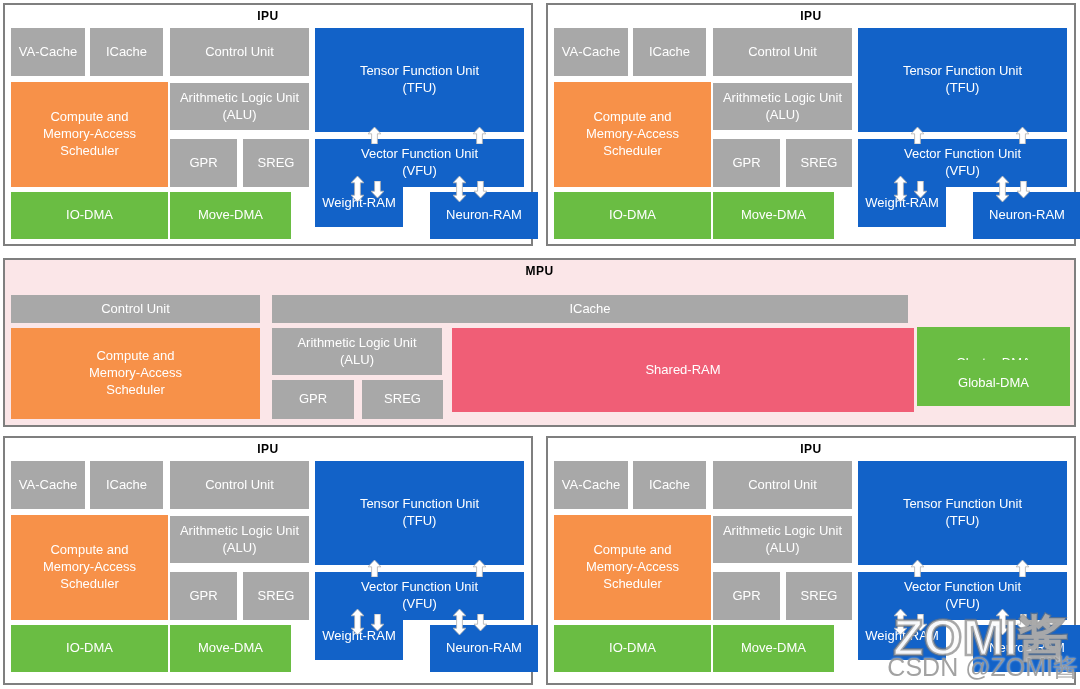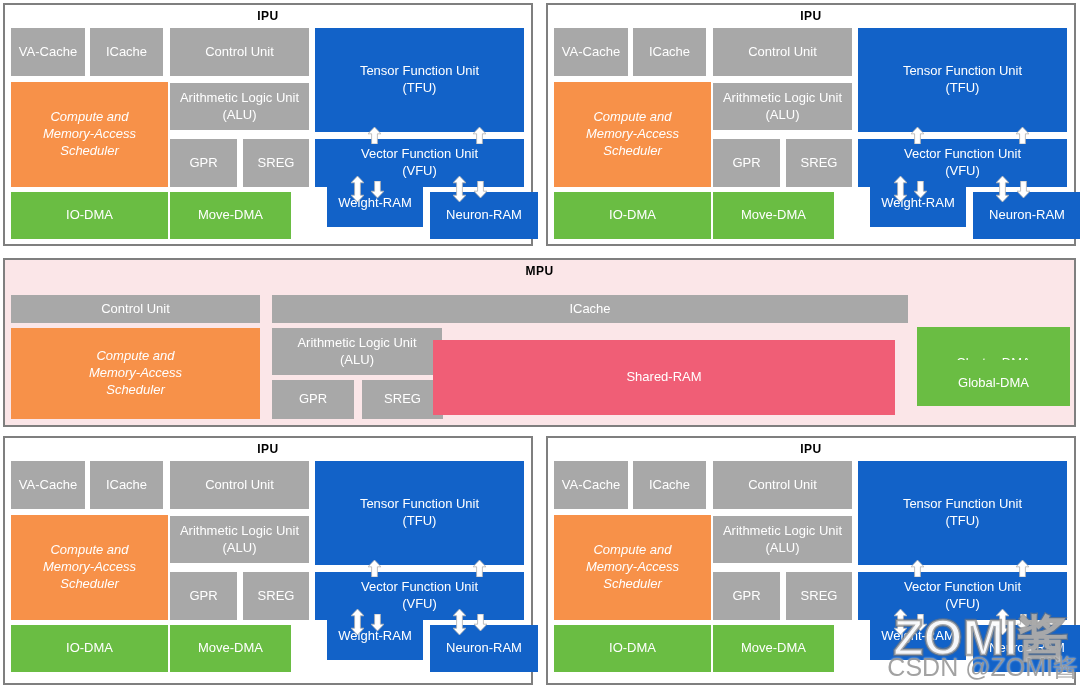--- a/index.html
+++ b/index.html
@@ -13,58 +13,58 @@
   .pos-bl  { left:3px;   top:436px; width:530px;  height:249px; }
   .pos-br  { left:546px; top:436px; width:530px;  height:249px; }
 
   .box-title { position:absolute; top:4px; left:0; width:100%; text-align:center;
                font-size:12px; font-weight:bold; color:#000; letter-spacing:.5px; }
 
   .cell { position:absolute; display:flex; align-items:center; justify-content:center;
           text-align:center; color:#fff; font-size:13px; line-height:1.3; white-space:pre-line; }
   .gray   { background:var(--gray,#a8a8a8); }
   .blue   { background:var(--blue,#1262c8); }
-  .orange { background:var(--orange,#f79149);font-style:italic; }
+  .orange { background:var(--orange,#f79149); }
   .green  { background:var(--green,#6abd43); }
   .pink   { background:var(--shared,#f05e76); }
 
   
   .c-va   { left:6px;   top:23px;  width:74px;  height:48px; }
   .c-ic   { left:85px;  top:23px;  width:73px;  height:48px; }
   .c-cu   { left:165px; top:23px;  width:139px; height:48px; }
   .c-tfu  { left:310px; top:23px;  width:209px; height:104px; }
   .c-sch  { left:6px;   top:77px;  width:157px; height:105px; }
   .c-alu  { left:165px; top:78px;  width:139px; height:47px; }
   .c-gpr  { left:165px; top:134px; width:67px;  height:48px; }
   .c-sreg { left:238px; top:134px; width:66px;  height:48px; }
   .c-vfu  { left:310px; top:134px; width:209px; height:48px; }
   .c-io   { left:6px;   top:187px; width:157px; height:47px; }
   .c-mv   { left:165px; top:187px; width:121px; height:47px; }
-  .c-wr   { left:310px; top:175px; width:96px;  height:47px;margin-left:12px; }
+  .c-wr   { left:310px; top:175px; width:88px;  height:47px; }
   .c-nr   { left:425px; top:187px; width:108px; height:47px; }
 
   
   .arrow { position:absolute; z-index:2; }
   .arrow path { fill:#ffffff; stroke:#b0b0b0; stroke-width:.8; }
   .a-up1 { left:363px; top:122px; }
   .a-up2 { left:468px; top:122px; }
   .a-db1 { left:346px; top:171px; }
   .a-dn1 { left:366px; top:176px; }
   .a-db2 { left:448px; top:171px; }
   .a-dn2 { left:469px; top:176px; }
 
   
   .m-cu   { left:6px;   top:35px;  width:249px; height:28px; }
   .m-ic   { left:267px; top:35px;  width:636px; height:28px; }
   .m-cl   { left:912px; top:43px;  width:153px; height:73px;margin-top:24px; }
   .m-sch  { left:6px;   top:68px;  width:249px; height:91px; }
   .m-alu  { left:267px; top:68px;  width:170px; height:47px; }
   .m-gpr  { left:267px; top:120px; width:82px;  height:39px; }
   .m-sreg { left:357px; top:120px; width:81px;  height:39px; }
-  .m-sr   { left:428px; top:68px;  width:462px; height:75px;margin-top:12px; }
+  .m-sr   { left:447px; top:68px;  width:462px; height:84px; }
   .m-gl   { left:912px; top:100px; width:153px; height:46px; }
 
   
   .watermark { position:absolute; right:0; top:613px; z-index:5; text-align:right; pointer-events:none; }
   .wm-big { font-size:50px; font-weight:bold; line-height:1; padding-right:12px;
             color:rgba(255,255,255,.95); -webkit-text-stroke:2.5px rgba(120,120,120,.62);
             text-shadow:0 0 1px rgba(120,120,120,.4); }
   .wm-small { font-size:25px; margin-top:-12px; padding-right:2px;
               color:rgba(142,142,142,.82); text-shadow:0 0 2px rgba(255,255,255,.8); }
 </style>

